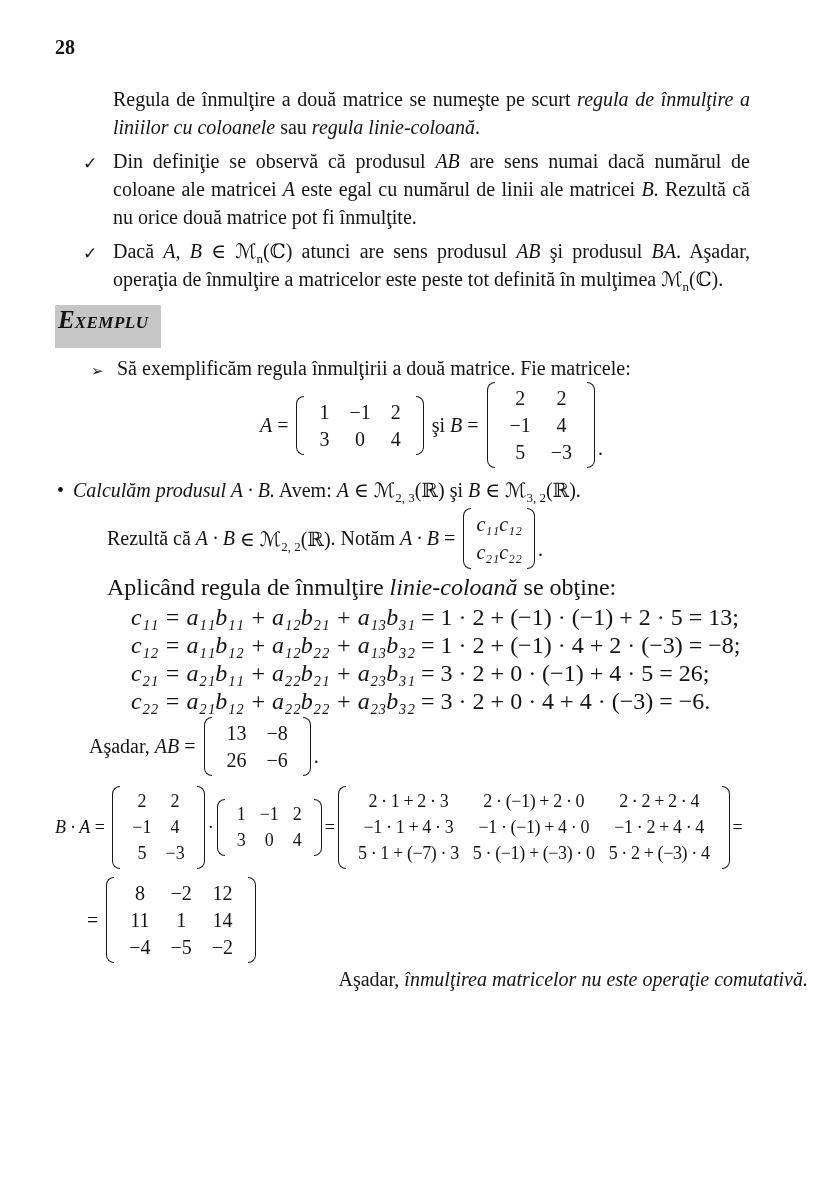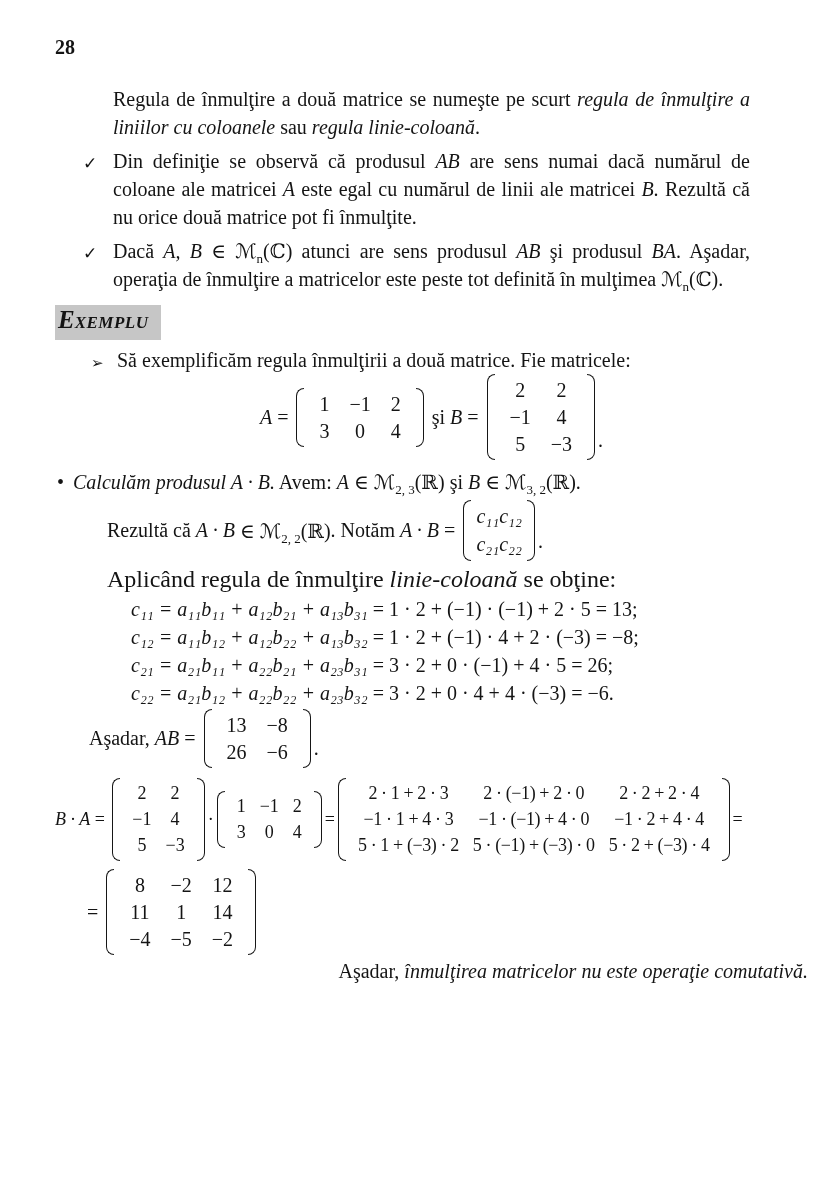--- a/index.html
+++ b/index.html
@@ -20,21 +20,21 @@
   .vbullet { position:relative; margin:6px 0 0 58px; width:637px; }
   .vbullet .check {
     position:absolute; left:-30px; top:2px;
     font-family:"DejaVu Sans",sans-serif; font-size:17px;
   }
 
   .exemplu-wrap { margin-top:12px; }
   .exemplu {
     display:inline-block; background:#c6c6c6;
     font-style:italic; font-weight:bold;
-    padding:0 12px 2px 3px; line-height:30px;
+    padding:0 12px 10px 3px; line-height:30px;
   }
   .exemplu .cap  { font-size:25px; }
   .exemplu .rest { font-size:17px; letter-spacing:0.5px; }
 
   .arrow-line { position:relative; margin:6px 0 0 36px; padding-left:26px; width:680px; font-size:20px; line-height:28px; }
   .arrow { position:absolute; left:0; top:3px; font-family:"DejaVu Sans",sans-serif; font-size:15px; }
 
   i, .mi { font-style:italic; }
   .msym { font-family:"DejaVu Serif","DejaVu Sans",serif; font-style:italic; }
   sub { font-size:13px; line-height:0; }
@@ -54,21 +54,21 @@
   .fline > span, .fline > i { white-space:pre; }
   .fcenter { justify-content:center; margin-top:0; }
   .dot-low { align-self:flex-end; padding-bottom:8px; }
 
   .bullet-line { margin:8px 0 0 2px; font-size:20px; line-height:28px; }
   .bdot { margin-right:9px; }
 
   .rezulta  { margin:4px 0 0 52px; }
   .aplicand { margin:4px 0 0 52px; font-size:24px; line-height:28px; }
 
-  .eqs { margin:2px 0 0 76px; font-size:20px; line-height:28px; }
+  .eqs { margin:2px 0 0 76px; font-size:24px; line-height:28px; }
 
   .asadar-ab { margin:2px 0 0 34px; }
 
   .calc-ba { margin-top:16px; }
 
   .ba-formula { margin:10px 0 0 0; font-size:18px; white-space:nowrap; }
   .ba-formula .mx-cells > span { padding:0 7px; line-height:21px; }
   .expr .mx-cells > span { padding:0 7px; letter-spacing:-0.4px; }
 
   .result-line { margin:8px 0 0 32px; font-size:20px; }
@@ -200,21 +200,21 @@
         <span>3</span><span>0</span><span>4</span>
       </span>
       <span class="mx-paren mx-pr"></span>
     </span>
     <span>=</span>
     <span class="mx expr">
       <span class="mx-paren mx-pl"></span>
       <span class="mx-cells c3">
         <span>2 · 1 + 2 · 3</span><span>2 · (−1) + 2 · 0</span><span>2 · 2 + 2 · 4</span>
         <span>−1 · 1 + 4 · 3</span><span>−1 · (−1) + 4 · 0</span><span>−1 · 2 + 4 · 4</span>
-        <span>5 · 1 + (−3) · 2</span><span>5 · (−1) + (−3) · 0</span><span>5 · 2 + (−3) · 4</span>
+        <span>5 · 1 + (−7) · 3</span><span>5 · (−1) + (−3) · 0</span><span>5 · 2 + (−3) · 4</span>
       </span>
       <span class="mx-paren mx-pr"></span>
     </span>
     <span>=</span>
   </div>
 
   <div class="fline result-line">
     <span>= </span>
     <span class="mx">
       <span class="mx-paren mx-pl"></span>

